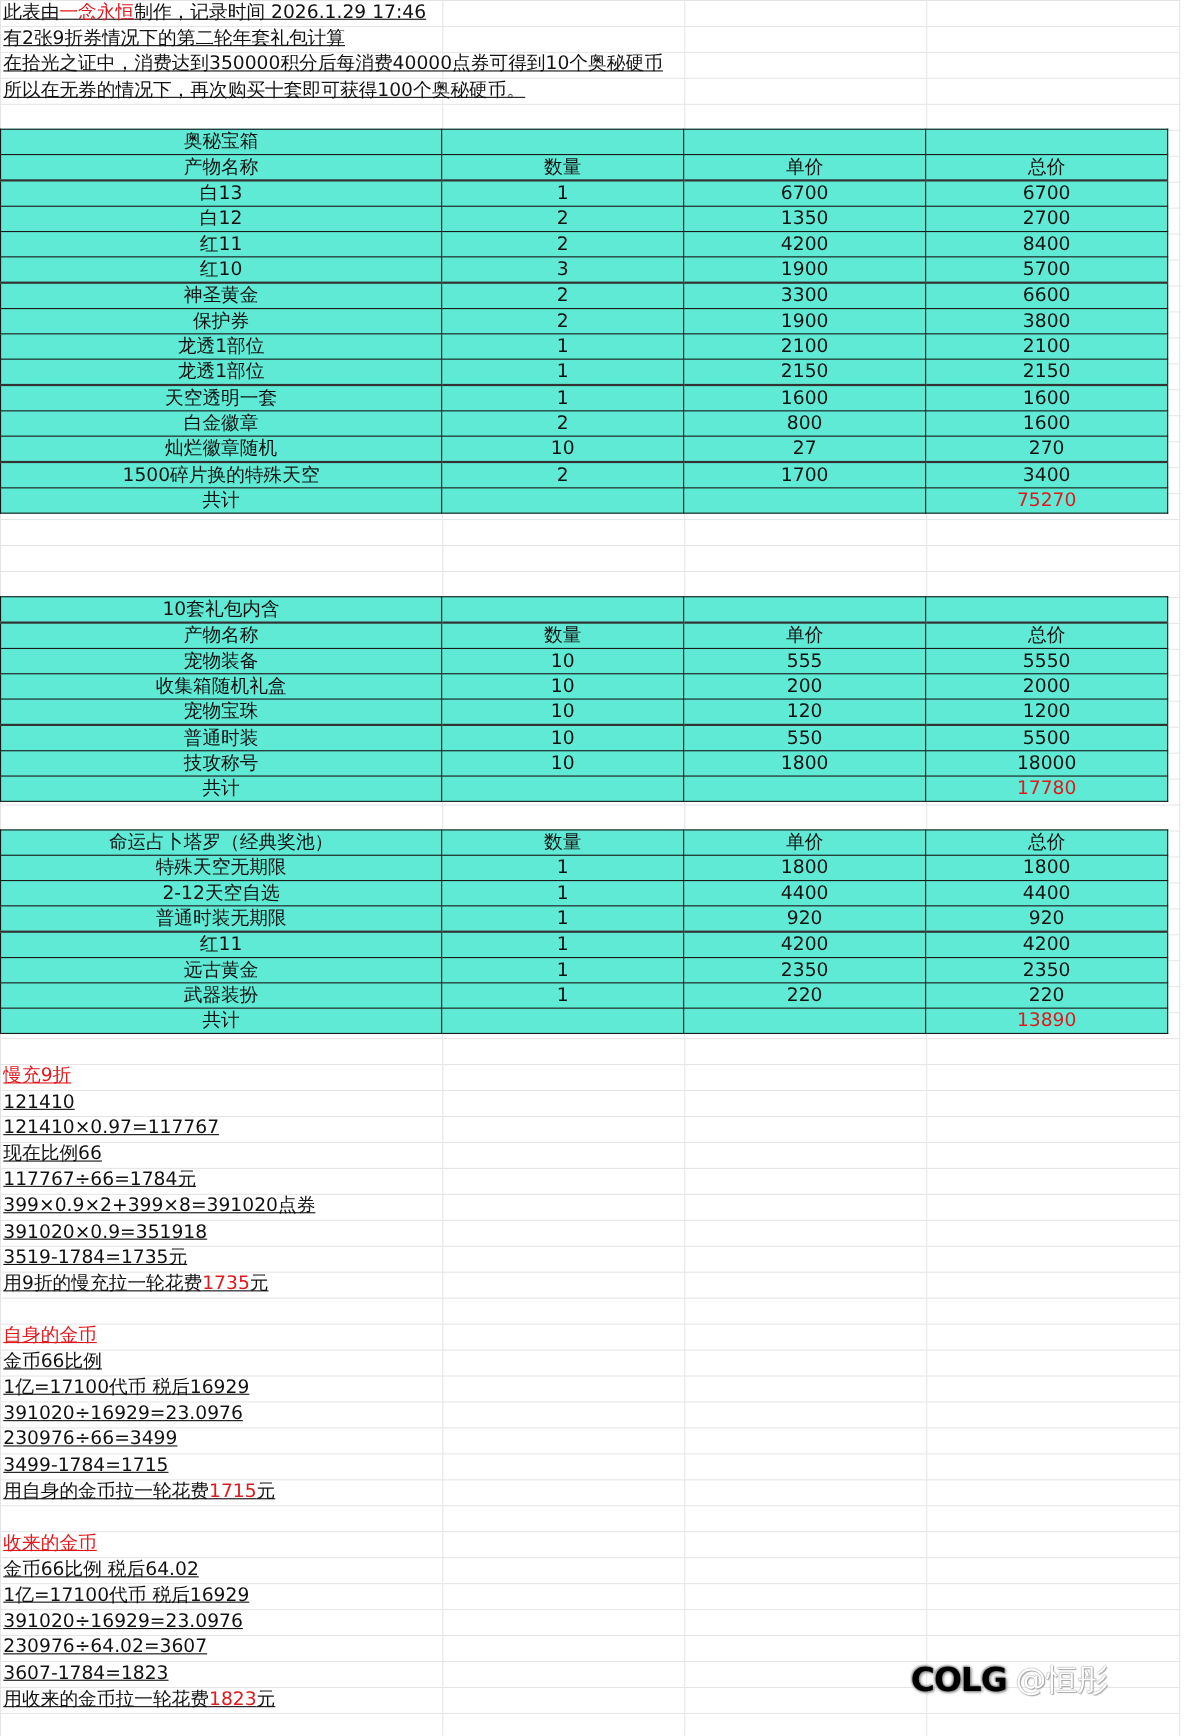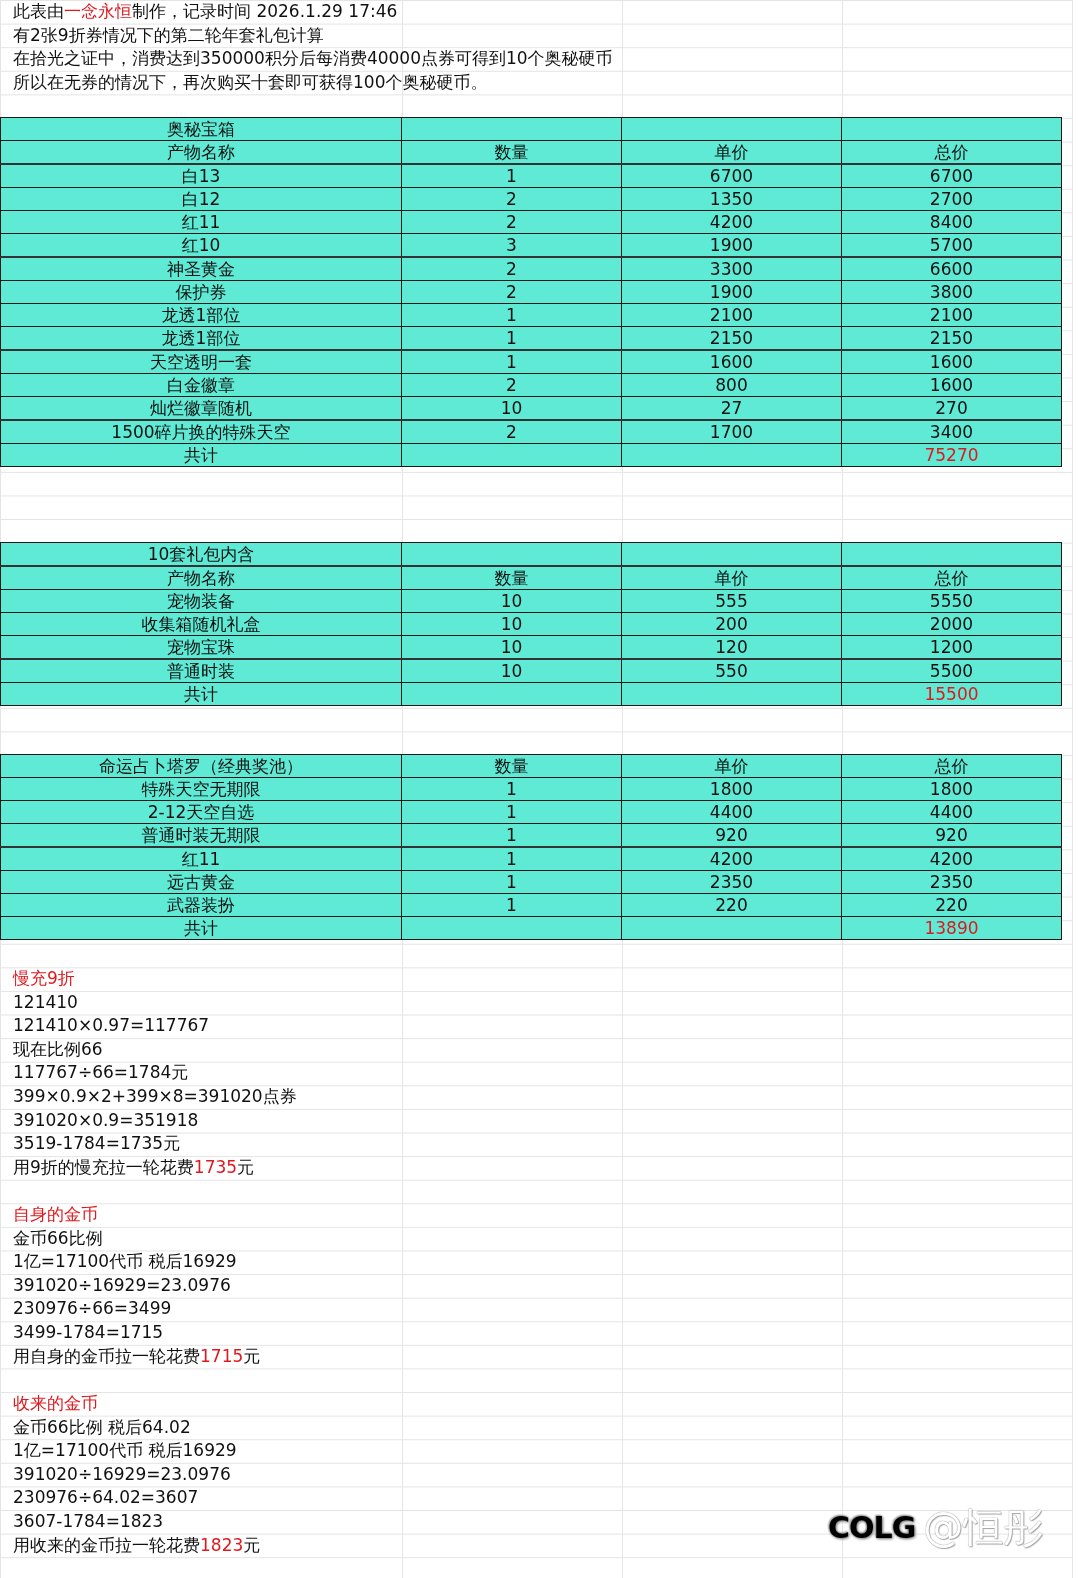--- a/index.html
+++ b/index.html
@@ -16,21 +16,21 @@
       linear-gradient(to right, #e4e4e4 1px, transparent 1px);
     background-size: 100% 23.6px, 100% 100%;
     background-position: 0 0, 0 0;
     pointer-events: none;
   }
   .vline { position: absolute; top: 0; height: 1578px; width: 1px; background: #e6e6e6; }
   .row {
     position: absolute; left: 0; height: 23.6px; line-height: 23.6px;
     font-size: 17px; white-space: nowrap;
   }
-  .text-line { padding-left: 13px; }
+  .text-line { padding-left: 3px; text-decoration: underline; }
   .red { color: #e0191e; }
 
   table.sheet {
     position: absolute; left: 0; border-collapse: collapse;
     table-layout: fixed; background: #5eead4;
   }
   table.sheet td {
     border: 1.5px solid #1a1a1a; height: 22px; padding: 0;
     font-size: 17px; line-height: 22px; text-align: center; overflow: hidden;
     white-space: nowrap;
@@ -45,21 +45,21 @@
   .watermark {
     position: absolute; left: 828px; top: 1502px; height: 50px;
     display: flex; align-items: center; gap: 8px;
   }
   .wm-logo {
     font-family: "DejaVu Sans", sans-serif; font-weight: bold; font-size: 30px;
     color: #000000; letter-spacing: -1px;
     text-shadow: 0 0 2px #888, 1px 1px 3px #777, -1px -1px 2px #999;
   }
   .wm-user {
-    font-size: 40px; color: #ffffff;
+    font-size: 28px; color: #ffffff;
     text-shadow: 0 0 1px #999, 0 0 1px #999, 1px 1px 1px #aaa;
   }
 </style>
 </head>
 <body>
 
 <div class="grid-bg"></div>
 <div class="vline" style="left:402px"></div>
 <div class="vline" style="left:622px"></div>
 <div class="vline" style="left:842px"></div>
@@ -204,27 +204,33 @@
         <td class="c1">10</td>
         <td class="c2">120</td>
         <td class="c3">1200</td>
       </tr>
       <tr class="thick">
         <td class="c0">普通时装</td>
         <td class="c1">10</td>
         <td class="c2">550</td>
         <td class="c3">5500</td>
       </tr>
+      <tr>
+        <td class="c0">技攻称号</td>
+        <td class="c1">10</td>
+        <td class="c2">1800</td>
+        <td class="c3">18000</td>
+      </tr>
     </tbody>
   <tbody>
       <tr>
     <td class="c0">共计</td>
     <td class="c1"></td>
         <td class="c2"></td>
-    <td class="c3 total-val">15500</td>
+    <td class="c3 total-val">17780</td>
   </tr>
 </tbody>
   </table>
 
 <table class="sheet" style="top:754px">
   <tbody>
       <tr>
     <td class="c0">命运占卜塔罗（经典奖池）</td>
     <td class="c1">数量</td>
     <td class="c2">单价</td>

